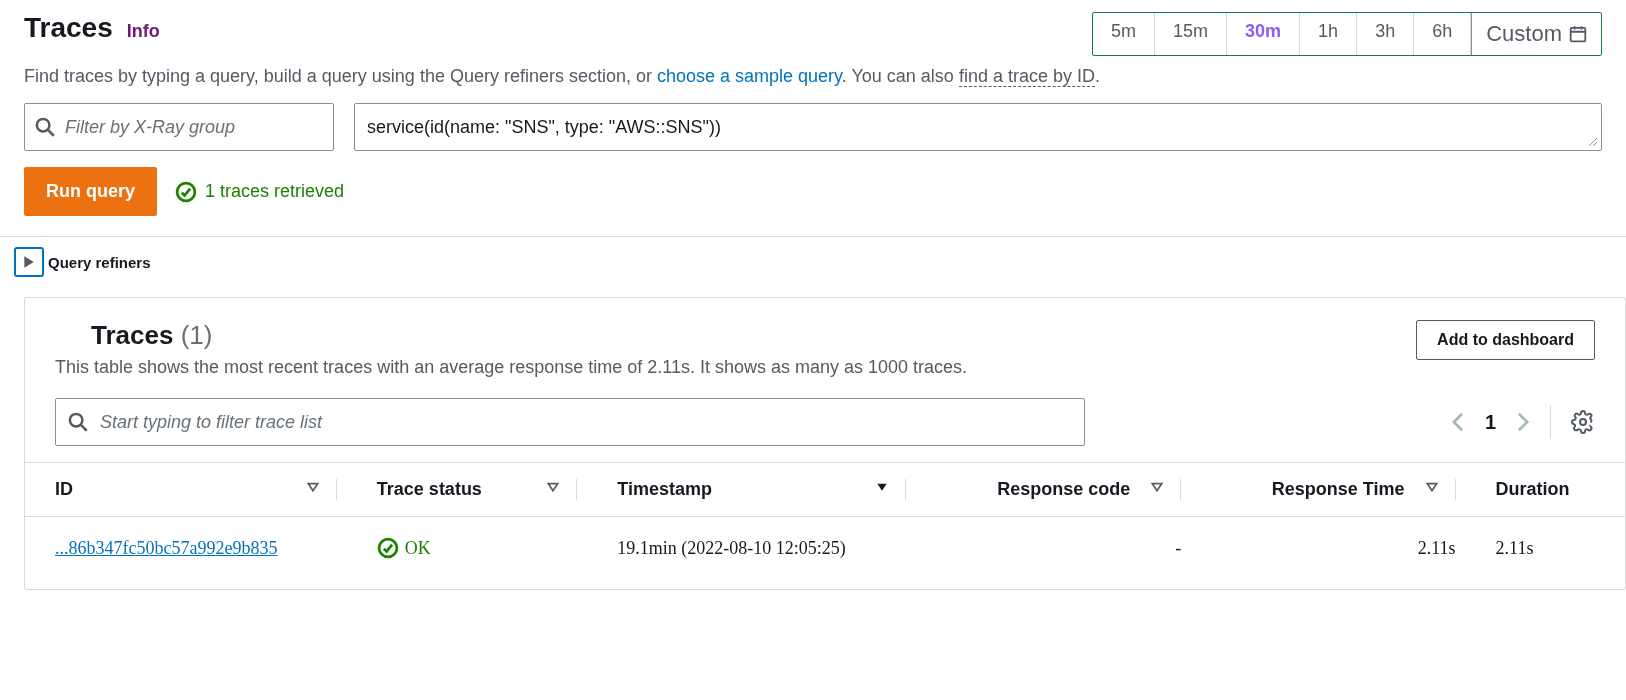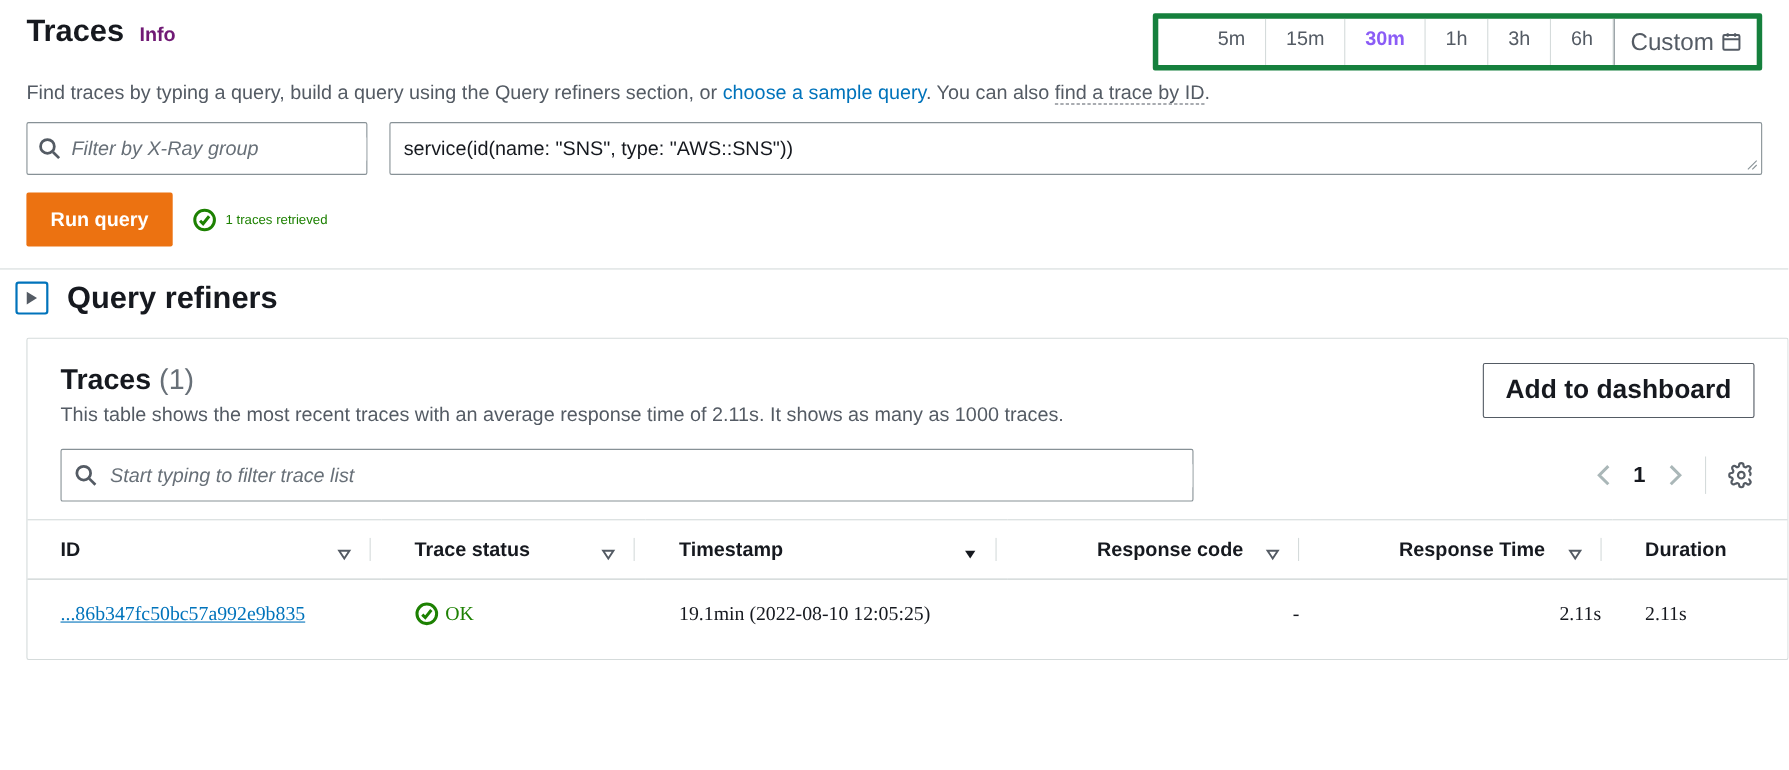--- a/index.html
+++ b/index.html
@@ -29,24 +29,23 @@
     color: #16191f;
   }
   .info-link {
     font-size: 18px;
     font-weight: 700;
     color: #701a75;
     cursor: pointer;
   }
   .time-range {
     display: flex;
-    border: 5px solid #15803d;
+    border: 1px solid #15803d;
     border-radius: 2px;
     overflow: hidden;
-    padding-left: 36px;
   }
   .time-range-item {
     padding: 8px 18px;
     font-size: 18px;
     font-weight: 400;
     color: #545b64;
     cursor: pointer;
     border-right: 1px solid #d5dbdb;
   }
   .time-range-item:last-child { border-right: none; }
@@ -124,32 +123,32 @@
     font-weight: 700;
     padding: 14px 22px;
     border-radius: 2px;
     cursor: pointer;
   }
   .status-text {
     display: flex;
     align-items: center;
     gap: 8px;
     color: #1d8102;
-    font-size: 12px;
+    font-size: 18px;
     font-weight: 400;
   }
 
   
   .divider { border-top: 1px solid #d5dbdb; }
   .refiners {
     display: flex;
     align-items: center;
-    gap: 17px;
+    gap: 4px;
     padding: 10px 14px 20px 14px;
-    font-size: 28px;
+    font-size: 15px;
     font-weight: 700;
   }
   .expand-box {
     width: 30px; height: 30px;
     border: 2px solid #0073bb;
     border-radius: 3px;
     display: flex; align-items: center; justify-content: center;
     cursor: pointer;
   }
 
@@ -163,32 +162,33 @@
   .panel-header {
     display: flex;
     justify-content: space-between;
     align-items: flex-start;
     padding: 22px 30px 0 30px;
     gap: 20px;
   }
   .panel-title-line {
     font-size: 26px;
     font-weight: 700;
+    margin-left: 36px;
   }
   .panel-count { color: #687078; font-weight: 400; }
   .panel-sub {
     font-size: 18px;
     color: #545b64;
     padding-top: 6px;
   }
   .dash-btn {
     background: #fff;
     border: 1px solid #545b64;
     color: #16191f;
-    font-size: 24px;
+    font-size: 16px;
     font-weight: 700;
     padding: 10px 20px;
     border-radius: 2px;
     cursor: pointer;
     white-space: nowrap;
   }
 
   
   .filter-row {
     display: flex;
@@ -229,21 +229,21 @@
   table.traces th {
     text-align: left;
     font-size: 18px;
     font-weight: 700;
     padding: 16px 10px 16px 30px;
     border-top: 1px solid #d5dbdb;
     border-bottom: 1px solid #d5dbdb;
     vertical-align: middle;
   }
   table.traces th .th-inner {
-    display: flex; align-items: flex-end; justify-content: space-between;
+    display: flex; align-items: flex-start; justify-content: space-between;
     gap: 20px; border-right: 1px solid #d5dbdb; padding-right: 16px;
   }
   table.traces th.resp-code .th-inner,
   table.traces th.resp-time .th-inner {
     justify-content: flex-end;
   }
   table.traces th.resp-code,
   table.traces th.resp-time { text-align: right; }
   table.traces th:last-child .th-inner { border-right: none; }
   table.traces td {

